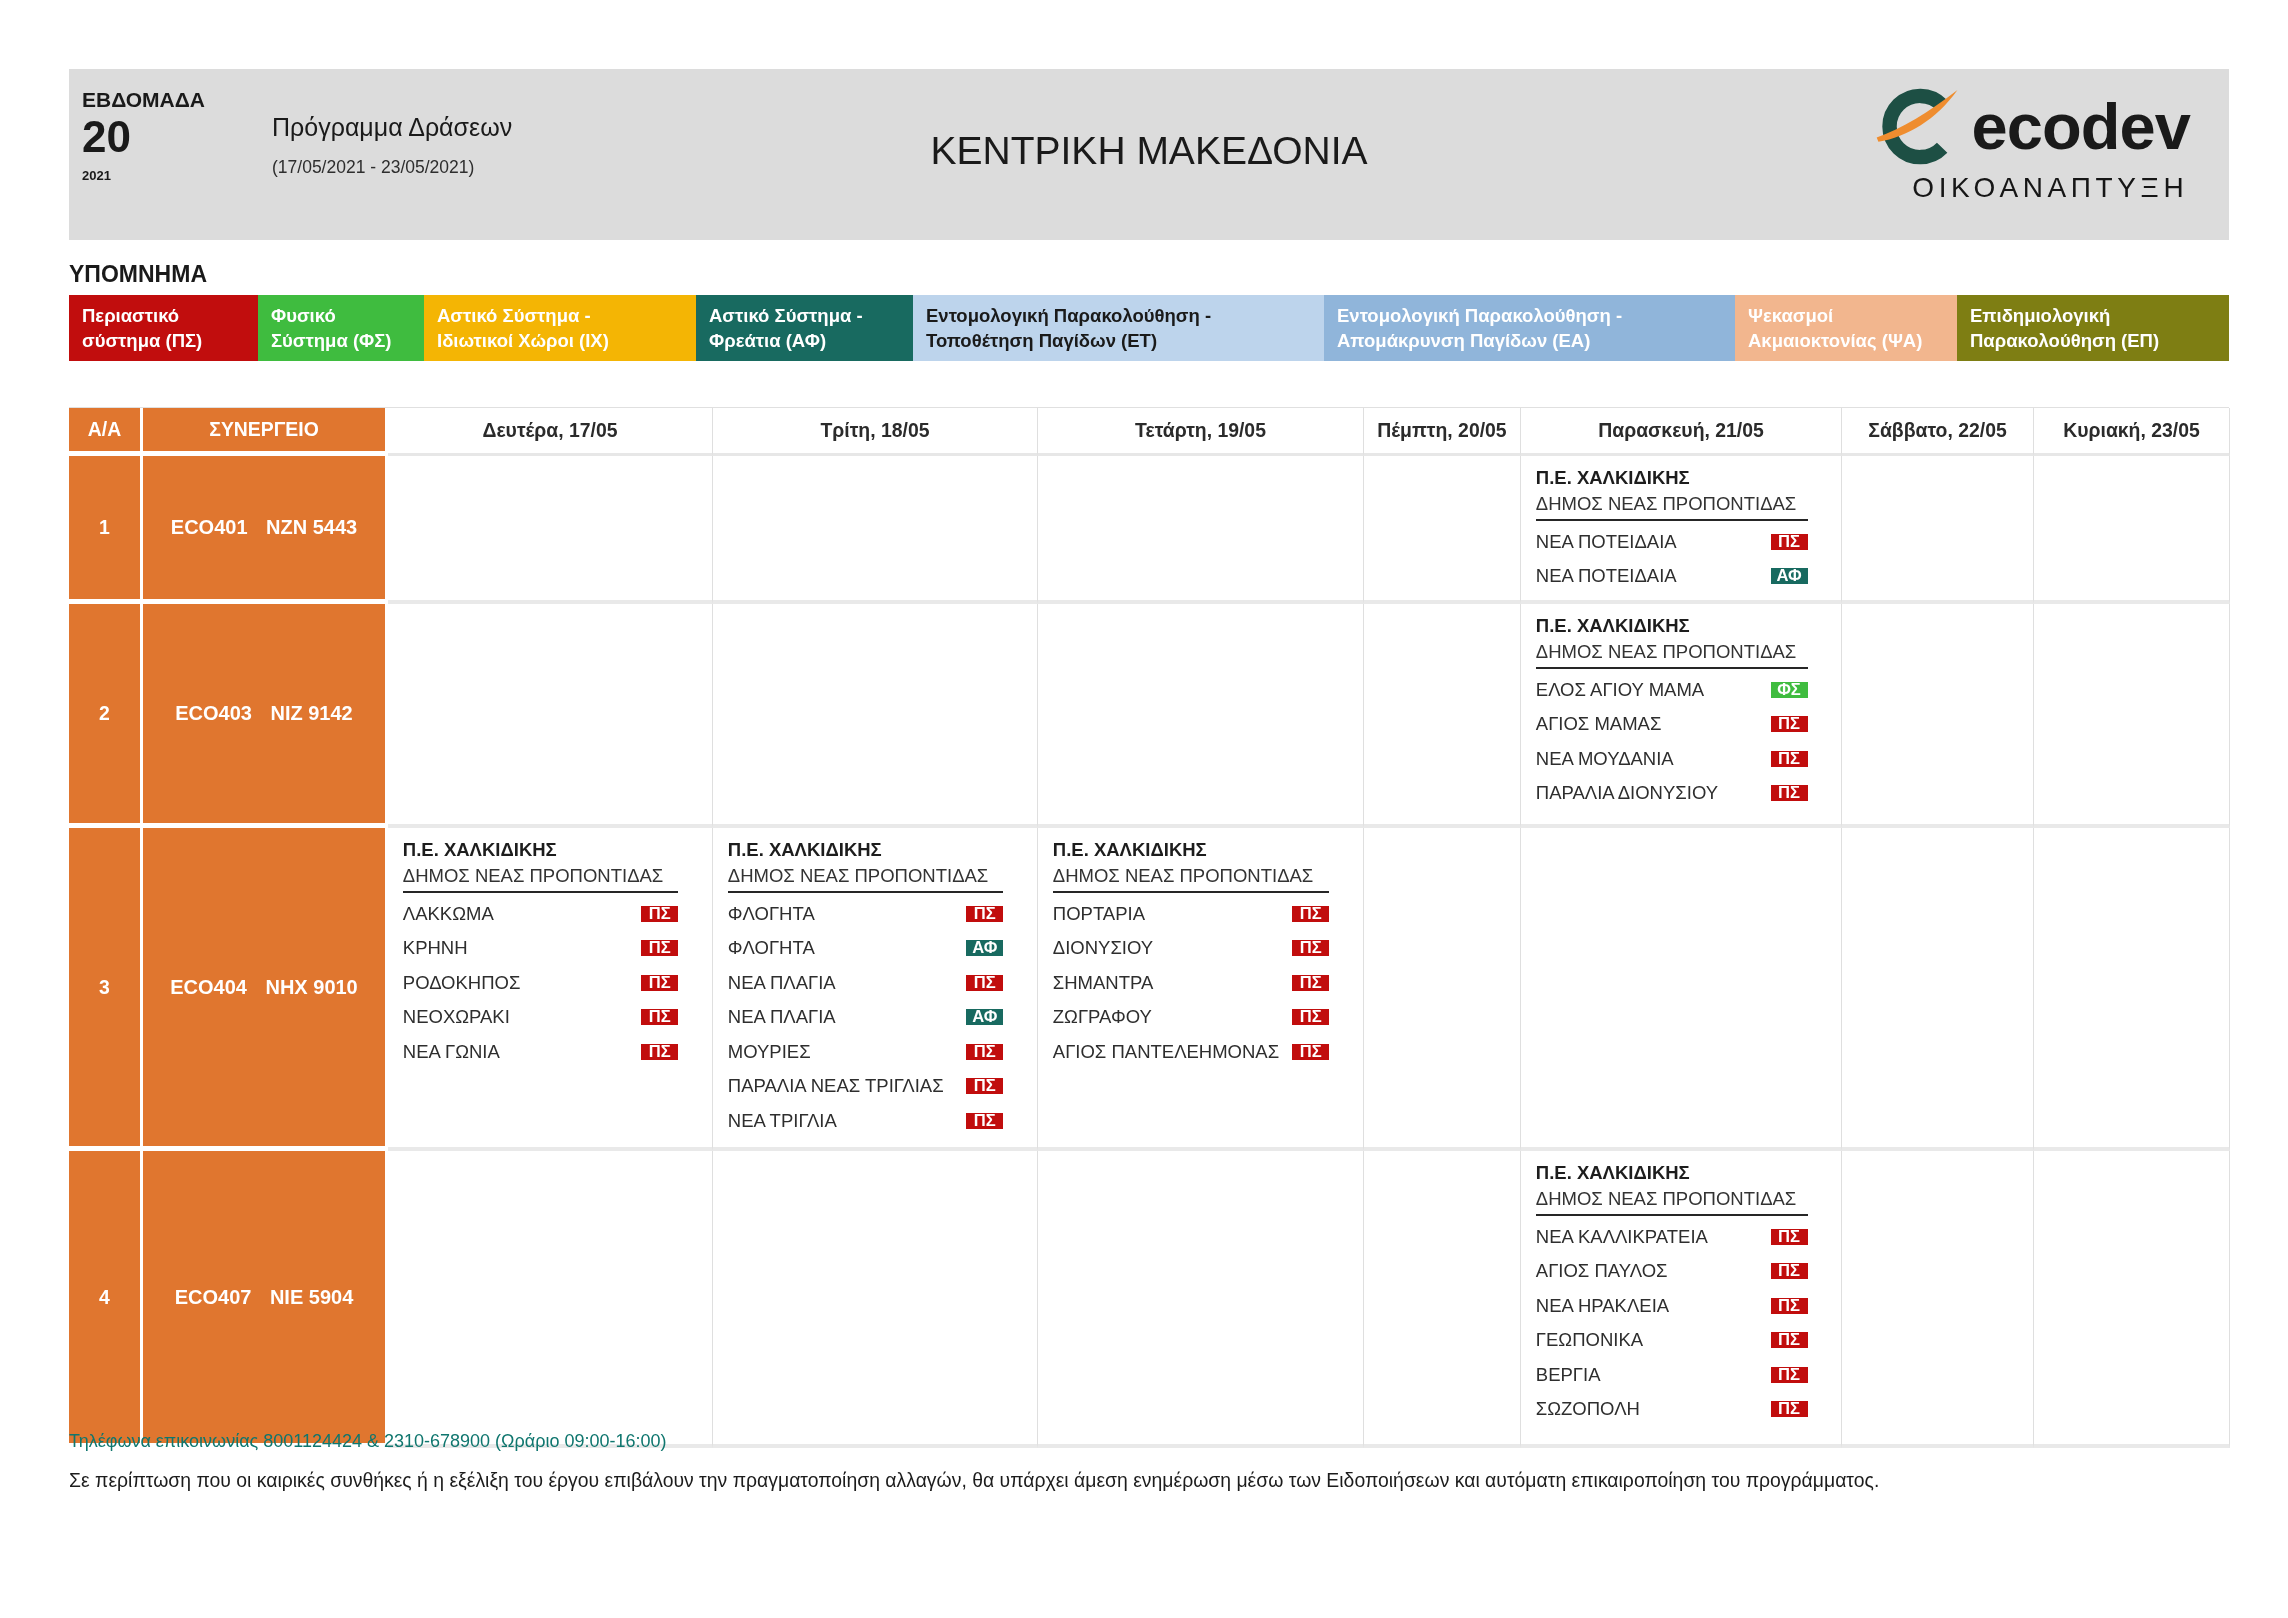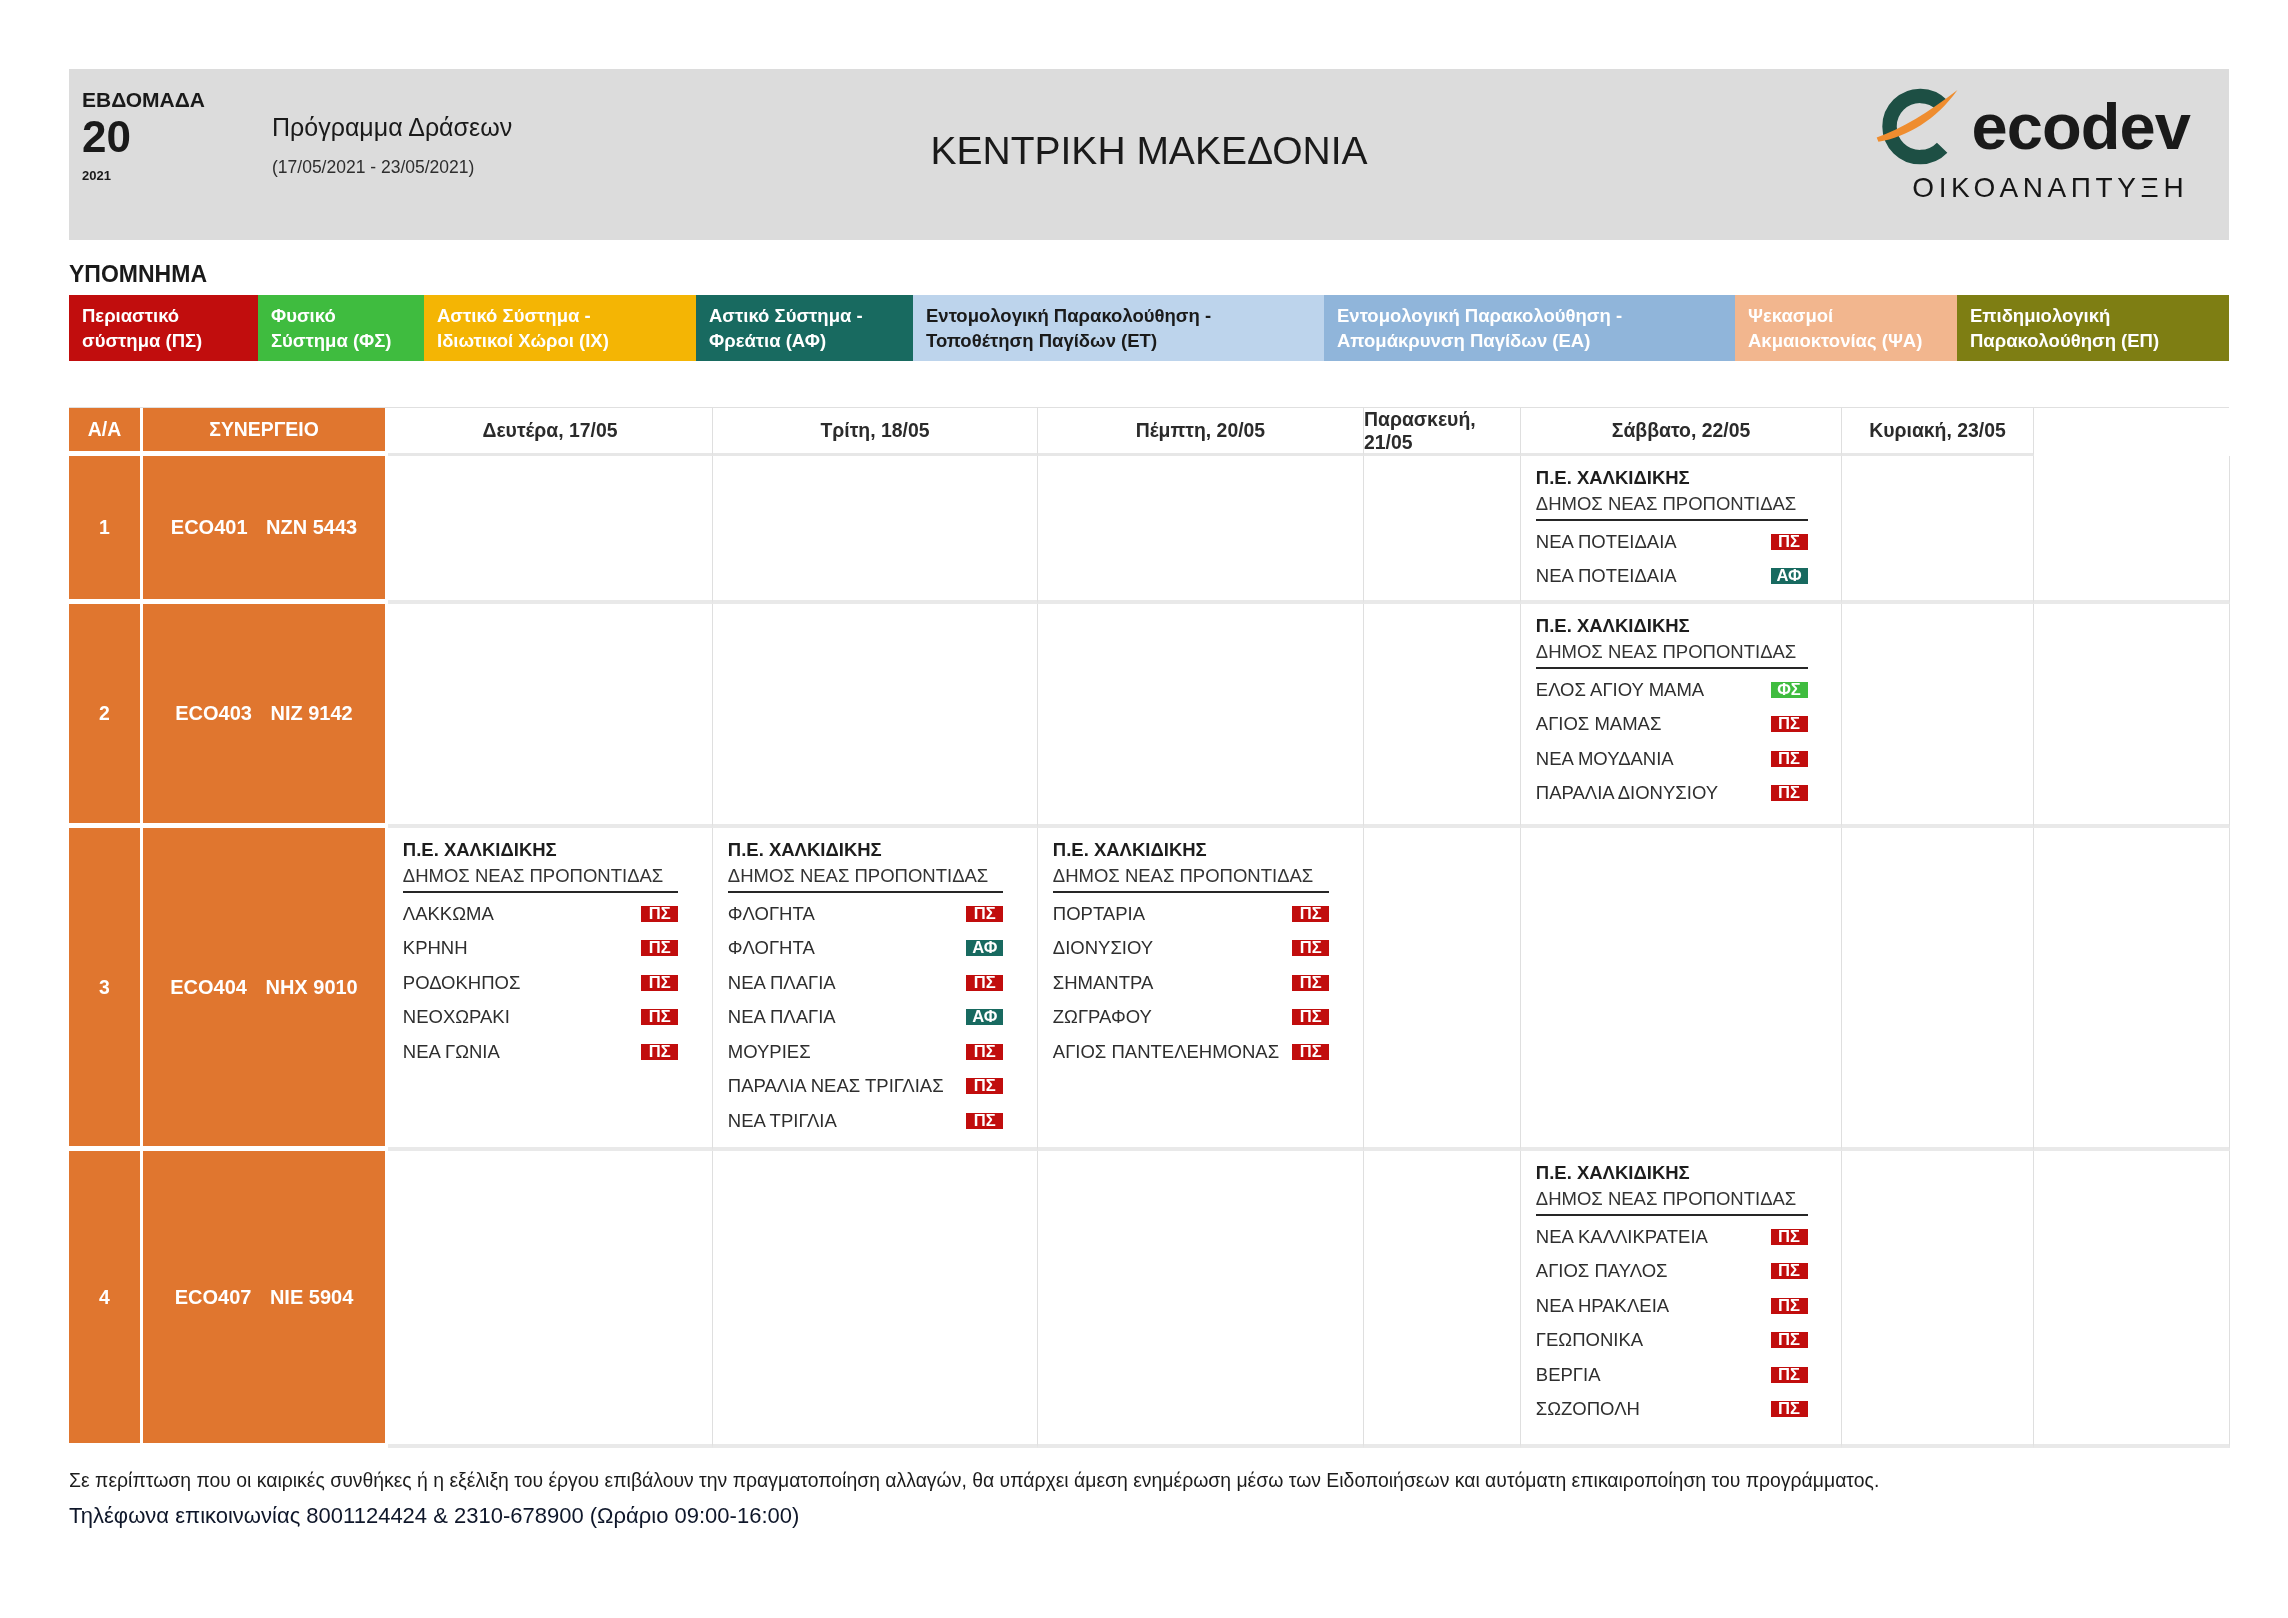--- a/index.html
+++ b/index.html
@@ -63,21 +63,21 @@
   .cell-muni { font-size: 18.5px; color: #333333; margin-top: 3.7px; padding-bottom: 4.6px; border-bottom: 2.8px solid #262626; }
   .cell-item { display: flex; align-items: center; justify-content: space-between; margin-top: 6.5px; min-height: 28px; }
   .item-name { font-size: 18.5px; color: #2e2e2e; }
   .tag-badge {
     width: 37px; height: 16px; display: flex; align-items: center; justify-content: center;
     color: #ffffff; font-size: 16.6px; font-weight: bold; flex: 0 0 auto;
   }
 
   
   .footer-note { position: absolute; left: 69px; top: 1469px; font-size: 19.4px; color: #1c1c1c; width: 2160px; }
-  .footer-phones { position: absolute; left: 69px; top: 1503px; font-size: 22px; color: #0f172a; }
+  .footer-phones { position: absolute; left: 69px; top: 1431px; font-size: 18px; color: #0f766e; }
 </style>
 </head>
 <body>
 
 <div class="page">
 
   <div class="band">
     <div class="week-block">
       <div class="week-label">ΕΒΔΟΜΑΔΑ</div>
       <div class="week-number">20</div>
@@ -119,20 +119,21 @@
       <div class="legend-seg" style="background: rgb(126, 126, 19); color: rgb(255, 255, 255); flex-basis: 272px;">Επιδημιολογική
 Παρακολούθηση (ΕΠ)</div>
     </div>
 
   <div class="table" id="schedule-table">
     <div class="t-row head-row" id="head-row">
       <div class="cell-orange head-orange">Α/Α</div>
       <div class="cell-orange head-orange">ΣΥΝΕΡΓΕΙΟ</div>
     <div class="day-head">Δευτέρα, 17/05</div>
         <div class="day-head">Τρίτη, 18/05</div>
+        <div class="day-head">Τετάρτη, 19/05</div>
         <div class="day-head">Πέμπτη, 20/05</div>
         <div class="day-head">Παρασκευή, 21/05</div>
         <div class="day-head">Σάββατο, 22/05</div>
         <div class="day-head">Κυριακή, 23/05</div>
       </div>
   <div class="t-row" style="height: 148px;">
         <div class="cell-orange num-cell">1</div>
         <div class="cell-orange crew-cell">
           <span>ECO401</span>
           <span>NZN 5443</span>

